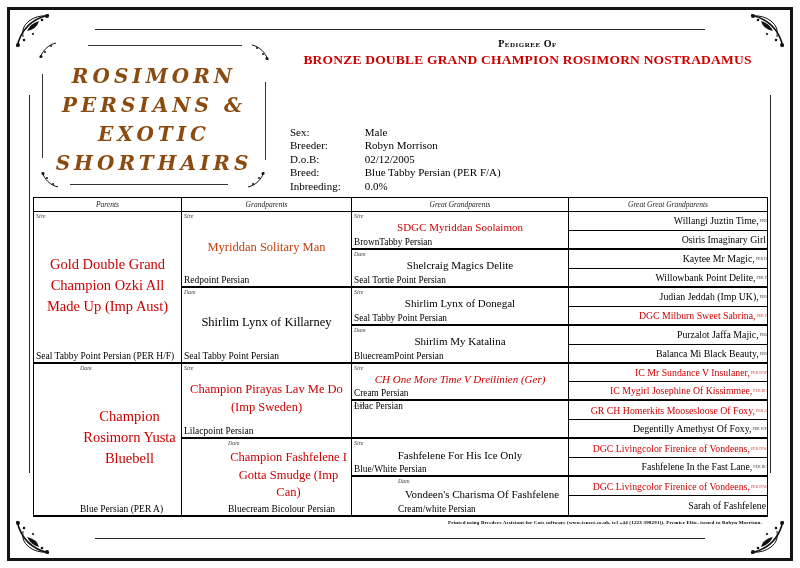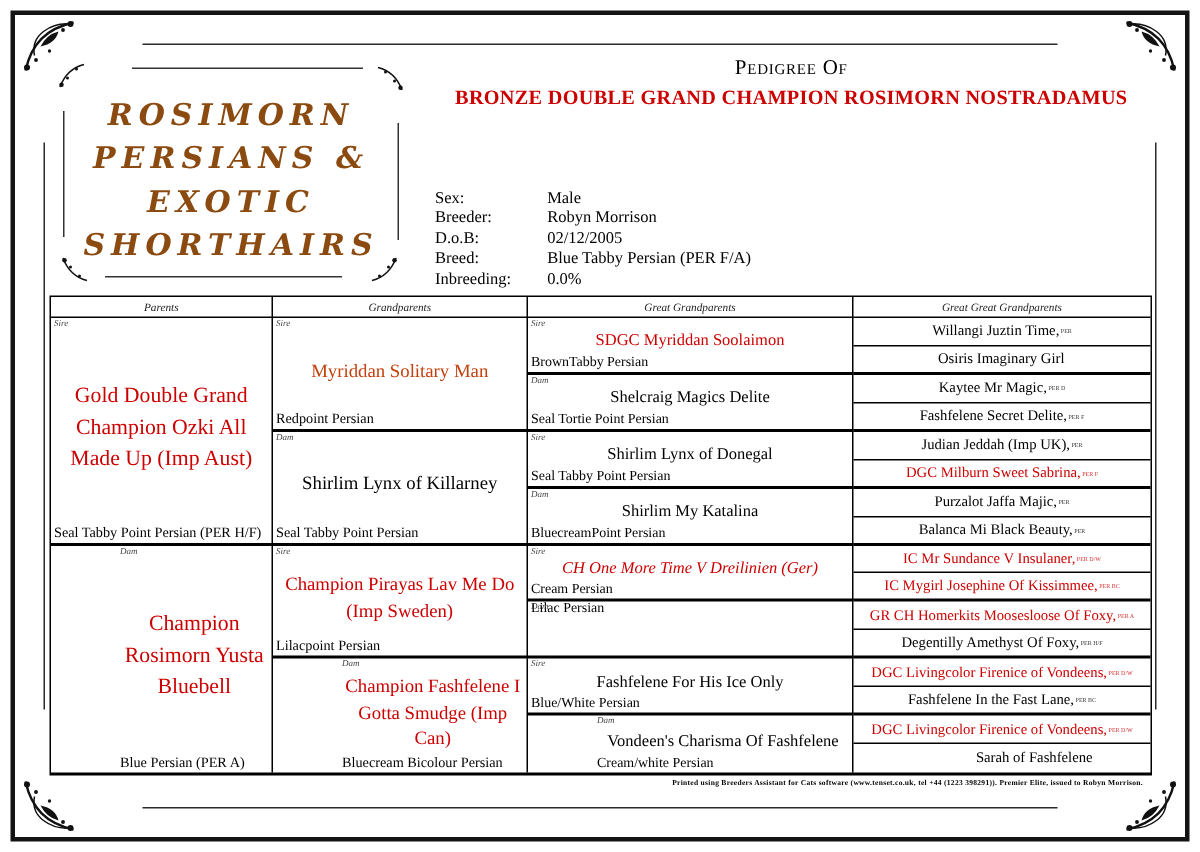--- a/index.html
+++ b/index.html
@@ -33,21 +33,21 @@
   .s-tr{right:2px;top:2px;transform:scaleX(-1);}
   .s-bl{left:4px;bottom:0px;transform:scaleY(-1);}
   .s-br{right:6px;bottom:0px;transform:scale(-1,-1);}
   .logo-text{
     position:absolute;left:0;right:0;top:22px;text-align:center;
     font-family:"DejaVu Serif", serif;font-style:italic;font-weight:bold;
     font-size:20px;line-height:29px;letter-spacing:4px;color:#8b4a10;
   }
   
   .header{position:absolute;left:285px;right:30px;top:38px;text-align:center;}
-  .pretitle{font-variant:small-caps;font-weight:normal;font-size:14px;letter-spacing:0.5px;color:#000;}
+  .pretitle{font-variant:small-caps;font-weight:bold;font-size:10px;letter-spacing:0.5px;color:#000;}
   .maintitle{color:#cc0000;font-weight:bold;font-size:13.5px;margin-top:3px;letter-spacing:0.2px;}
   
   .info{position:absolute;left:290px;top:126px;font-size:11px;line-height:13.4px;}
   .info-row{white-space:nowrap;}
   .info-label{display:inline-block;width:72px;}
   
   .ped-table{
     position:absolute;left:33px;top:197px;width:735px;height:320px;
     display:grid;grid-template-columns:148px 170px 217px 1fr;
     grid-template-rows:14px repeat(16, 1fr);
@@ -60,21 +60,21 @@
   .thick{border-bottom-width:2px;}
   .hcell{display:flex;align-items:center;justify-content:center;font-style:italic;font-size:7.5px;color:#222;}
   .bigcell{display:flex;flex-direction:column;position:relative;}
   .role{position:absolute;top:1px;left:2px;font-style:italic;font-size:6px;color:#444;}
   .namewrap{flex:1;display:flex;align-items:center;justify-content:center;text-align:center;padding:8px 4px 0 4px;}
   .pcell .namewrap{font-size:14.5px;line-height:1.45;}
   .gcell .namewrap{font-size:12.5px;line-height:1.4;}
   .ggcell .namewrap{font-size:11px;line-height:1.1;padding-top:6px;}
   .breed{font-size:9.5px;padding:0 0 1px 2px;white-space:nowrap;}
   .ggcell .breed{font-size:9.3px;}
-  .gggcell{display:flex;align-items:center;justify-content:center;text-align:center;font-size:9.8px;white-space:nowrap;}
+  .gggcell{display:flex;align-items:center;justify-content:flex-end;text-align:center;font-size:9.8px;white-space:nowrap;}
   .suffix{font-size:4px;margin-left:1px;opacity:0.8;}
   
   .footer{
     position:absolute;left:33px;right:38px;top:520px;text-align:right;
     font-size:5px;font-weight:bold;letter-spacing:0.2px;color:#000;
   }
 </style>
 </head>
 <body>
 
@@ -291,21 +291,21 @@
   </div>
   <div class="cell gggcell nrb thick" style="grid-column:4;grid-row:3">
     <span style="color: rgb(0, 0, 0);">Osiris Imaginary Girl</span>
       <span class="suffix" style="color: rgb(0, 0, 0);"></span>
   </div>
   <div class="cell gggcell nrb" style="grid-column:4;grid-row:4">
     <span style="color: rgb(0, 0, 0);">Kaytee Mr Magic,</span>
       <span class="suffix" style="color: rgb(0, 0, 0);">PER D</span>
   </div>
   <div class="cell gggcell nrb thick" style="grid-column:4;grid-row:5">
-    <span style="color: rgb(0, 0, 0);">Fashfelene Secret Delite,</span>
+    <span style="color: rgb(0, 0, 0);">Willowbank Point Delite,</span>
       <span class="suffix" style="color: rgb(0, 0, 0);">PER F</span>
   </div>
   <div class="cell gggcell nrb" style="grid-column:4;grid-row:6">
     <span style="color: rgb(0, 0, 0);">Judian Jeddah (Imp UK),</span>
       <span class="suffix" style="color: rgb(0, 0, 0);">PER</span>
   </div>
   <div class="cell gggcell nrb thick" style="grid-column:4;grid-row:7">
     <span style="color: rgb(204, 0, 0);">DGC Milburn Sweet Sabrina,</span>
       <span class="suffix" style="color: rgb(204, 0, 0);">PER F</span>
   </div>

